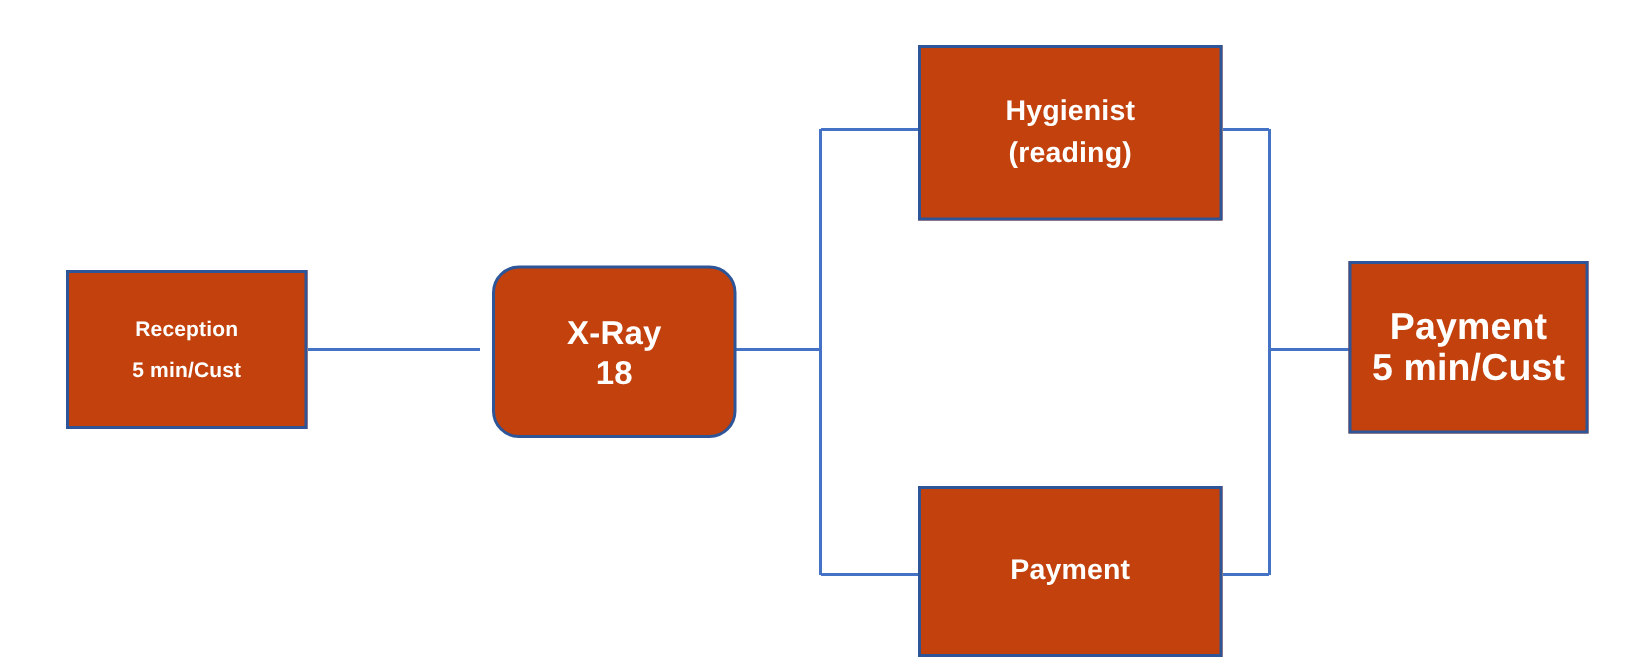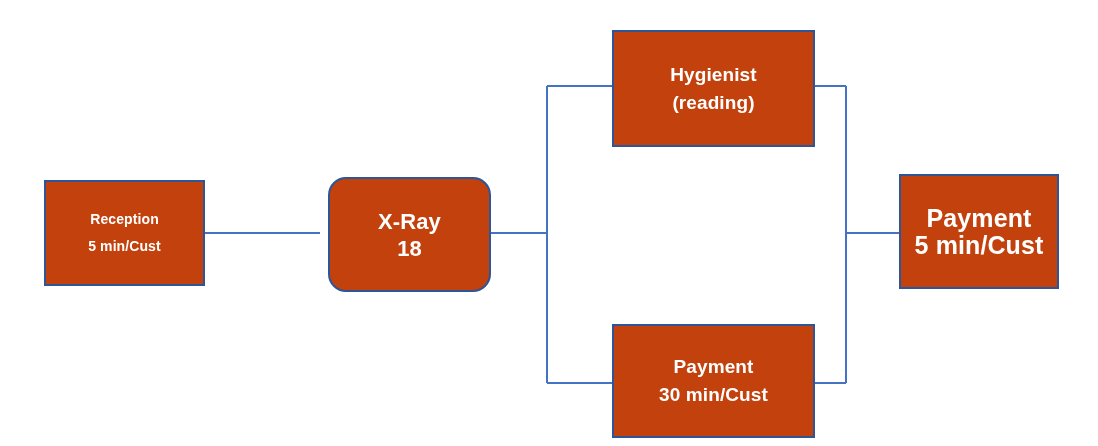--- a/index.html
+++ b/index.html
@@ -103,21 +103,20 @@
     <span class="line">18</span>
   </div>
 
   <div class="node" id="node-hygienist">
     <span class="line">Hygienist</span>
     <span class="line">(reading)</span>
   </div>
 
   <div class="node" id="node-dentist">
     <span class="line">Payment</span>
-    <span class="line">30 min/Cust</span>
   </div>
 
   <div class="node" id="node-payment">
     <span class="line">Payment</span>
     <span class="line">5 min/Cust</span>
   </div>
 
 </div>
 
 </body></html>

